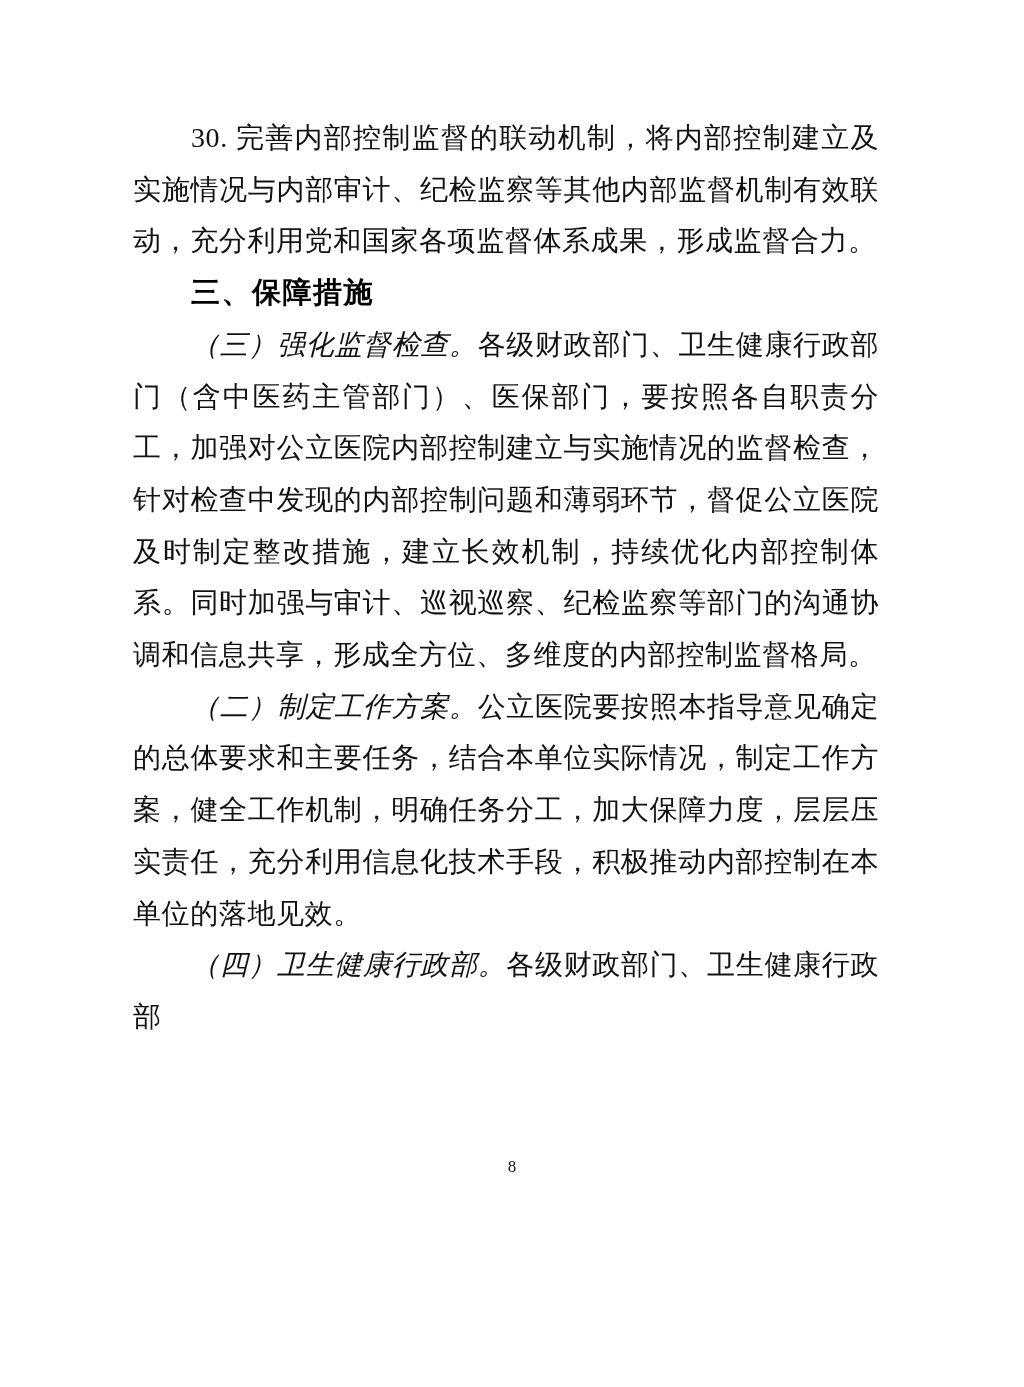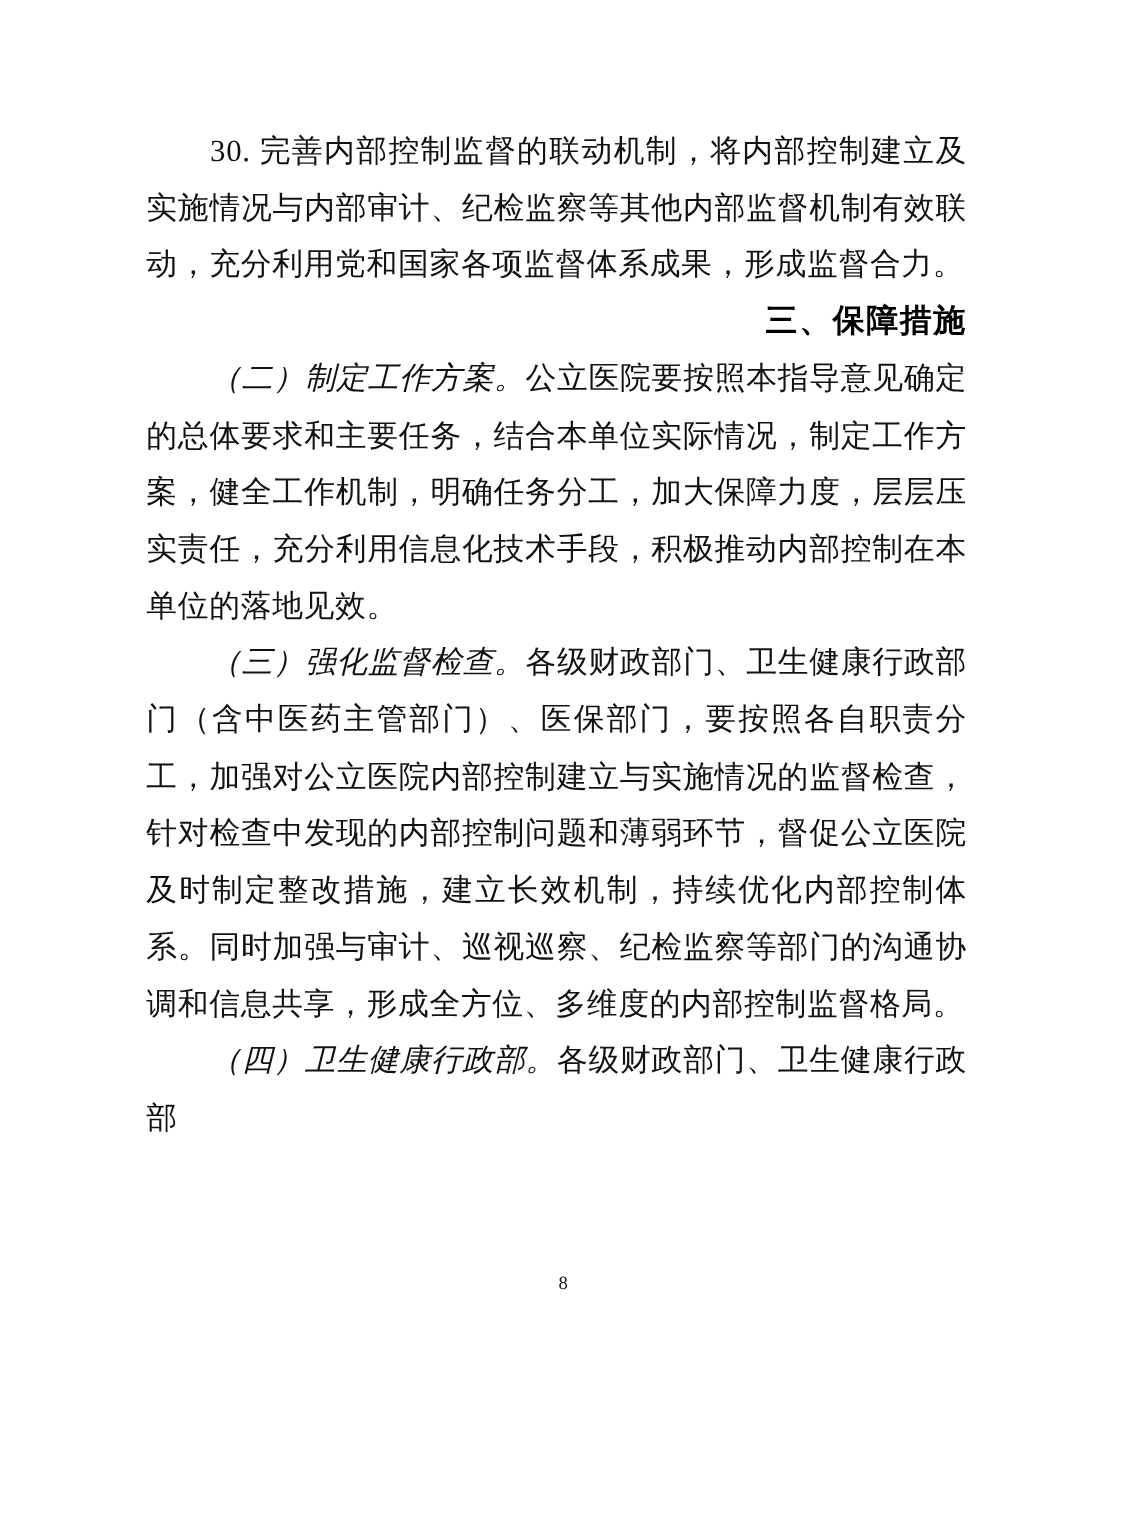--- a/index.html
+++ b/index.html
@@ -33,21 +33,20 @@
   }
   .heading {
     margin: 0;
     font-size: 29px;
     line-height: 51.7px;
     font-weight: bold;
     font-family: "Liberation Sans", "DejaVu Sans", sans-serif;
     text-indent: 58px;
     letter-spacing: 1.5px;
     color: #000000;
-    text-align: right;
   }
   .lead {
     
     font-style: italic;
   }
   .footer {
     position: absolute;
     left: 0;
     right: 0;
     bottom: 42px;
@@ -61,22 +60,22 @@
 <body>
 
 <div class="page">
   <div class="content">
 
     <p class="para">30. 完善内部控制监督的联动机制，将内部控制建立及实施情况与内部审计、纪检监察等其他内部监督机制有效联动，充分利用党和国家各项监督体系成果，形成监督合力。</p>
 
     <h2 class="heading">三、保障措施</h2>
 
 
+    <p class="para"><span class="lead">（三）强化监督检查。</span><span>各级财政部门、卫生健康行政部门（含中医药主管部门）、医保部门，要按照各自职责分工，加强对公立医院内部控制建立与实施情况的监督检查，针对检查中发现的内部控制问题和薄弱环节，督促公立医院及时制定整改措施，建立长效机制，持续优化内部控制体系。同时加强与审计、巡视巡察、纪检监察等部门的沟通协调和信息共享，形成全方位、多维度的内部控制监督格局。</span></p>
+
     <p class="para"><span class="lead">（二）制定工作方案。</span><span>公立医院要按照本指导意见确定的总体要求和主要任务，结合本单位实际情况，制定工作方案，健全工作机制，明确任务分工，加大保障力度，层层压实责任，充分利用信息化技术手段，积极推动内部控制在本单位的落地见效。</span></p>
-
-    <p class="para"><span class="lead">（三）强化监督检查。</span><span>各级财政部门、卫生健康行政部门（含中医药主管部门）、医保部门，要按照各自职责分工，加强对公立医院内部控制建立与实施情况的监督检查，针对检查中发现的内部控制问题和薄弱环节，督促公立医院及时制定整改措施，建立长效机制，持续优化内部控制体系。同时加强与审计、巡视巡察、纪检监察等部门的沟通协调和信息共享，形成全方位、多维度的内部控制监督格局。</span></p>
 
     <p class="para"><span class="lead">（四）卫生健康行政部。</span><span>各级财政部门、卫生健康行政部</span></p>
 
   </div>
 
   <div class="footer"><span>8</span></div>
 </div>
 
 </body></html>

